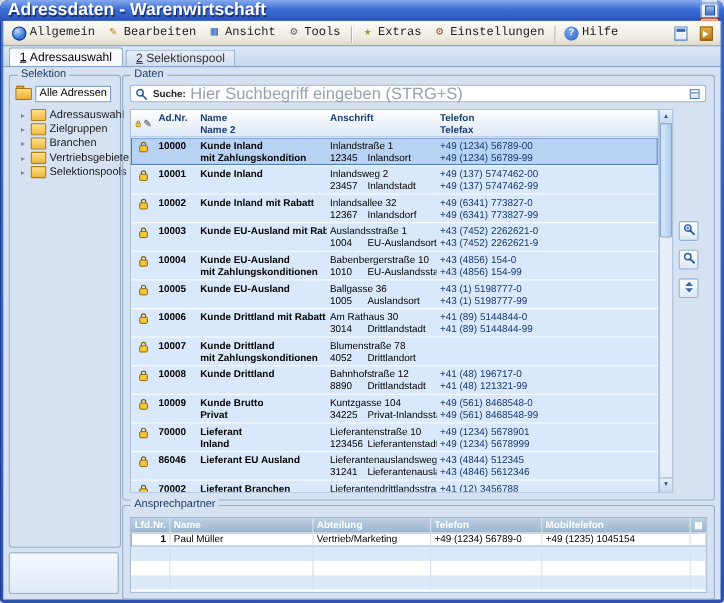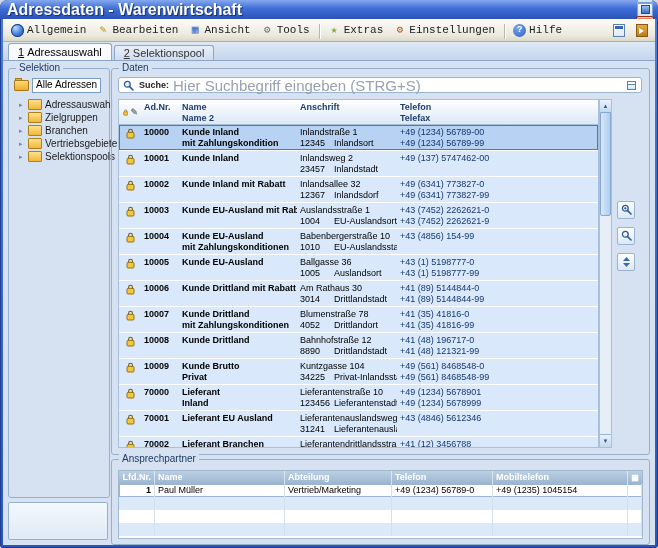--- a/index.html
+++ b/index.html
@@ -297,20 +297,21 @@
               <div class="td b">10001</div>
               <div class="td">
                 <div class="b">Kunde Inland</div>
               </div>
               <div class="td">
                 <div>Inlandsweg 2</div>
                 <div><span class="zip">23457</span><span>Inlandstadt</span></div>
               </div>
               <div class="td">
                 <div class="tel">+49 (137) 5747462-00</div>
+                <div class="tel">+49 (137) 5747462-99</div>
               </div>
             </div>
             <div class="trow">
               <div class="td tdi">
                 <svg width="9" height="11" viewBox="0 0 9 11">
                   <path d="M2.6 4.6 V3.2 a1.9 1.9 0 0 1 3.8 0 V4.6" fill="none" stroke="#7a5c00" stroke-width="1.1"></path>
                   <rect x="1" y="4.4" width="7" height="5.6" rx="1" fill="#f5c63a" stroke="#8a6a08" stroke-width="0.9"></rect>
                 </svg>
               </div>
               <div class="td b">10002</div>
@@ -356,20 +357,21 @@
               <div class="td b">10004</div>
               <div class="td">
                 <div class="b">Kunde EU-Ausland</div>
                 <div class="b">mit Zahlungskonditionen</div>
               </div>
               <div class="td">
                 <div>Babenbergerstraße 10</div>
                 <div><span class="zip">1010</span><span>EU-Auslandsstadt</span></div>
               </div>
               <div class="td">
+                <div class="tel">+43 (4856) 154-0</div>
                 <div class="tel">+43 (4856) 154-99</div>
               </div>
             </div>
             <div class="trow">
               <div class="td tdi">
                 <svg width="9" height="11" viewBox="0 0 9 11">
                   <path d="M2.6 4.6 V3.2 a1.9 1.9 0 0 1 3.8 0 V4.6" fill="none" stroke="#7a5c00" stroke-width="1.1"></path>
                   <rect x="1" y="4.4" width="7" height="5.6" rx="1" fill="#f5c63a" stroke="#8a6a08" stroke-width="0.9"></rect>
                 </svg>
               </div>
@@ -415,24 +417,20 @@
               </div>
               <div class="td b">10007</div>
               <div class="td">
                 <div class="b">Kunde Drittland</div>
                 <div class="b">mit Zahlungskonditionen</div>
               </div>
               <div class="td">
                 <div>Blumenstraße 78</div>
                 <div><span class="zip">4052</span><span>Drittlandort</span></div>
               </div>
-              <div class="td">
-                <div class="tel">+41 (35) 41816-0</div>
-                <div class="tel">+41 (35) 41816-99</div>
-              </div>
             </div>
             <div class="trow">
               <div class="td tdi">
                 <svg width="9" height="11" viewBox="0 0 9 11">
                   <path d="M2.6 4.6 V3.2 a1.9 1.9 0 0 1 3.8 0 V4.6" fill="none" stroke="#7a5c00" stroke-width="1.1"></path>
                   <rect x="1" y="4.4" width="7" height="5.6" rx="1" fill="#f5c63a" stroke="#8a6a08" stroke-width="0.9"></rect>
                 </svg>
               </div>
               <div class="td b">10008</div>
               <div class="td">
@@ -489,29 +487,30 @@
                 <div class="tel">+49 (1234) 5678999</div>
               </div>
             </div>
             <div class="trow">
               <div class="td tdi">
                 <svg width="9" height="11" viewBox="0 0 9 11">
                   <path d="M2.6 4.6 V3.2 a1.9 1.9 0 0 1 3.8 0 V4.6" fill="none" stroke="#7a5c00" stroke-width="1.1"></path>
                   <rect x="1" y="4.4" width="7" height="5.6" rx="1" fill="#f5c63a" stroke="#8a6a08" stroke-width="0.9"></rect>
                 </svg>
               </div>
-              <div class="td b">70001</div>
+              <div class="td b">86046</div>
               <div class="td">
                 <div class="b">Lieferant EU Ausland</div>
               </div>
               <div class="td">
                 <div>Lieferantenauslandsweg 2</div>
                 <div><span class="zip">31241</span><span>Lieferantenauslandsort</span></div>
               </div>
               <div class="td">
+                <div class="tel">+43 (4844) 512345</div>
                 <div class="tel">+43 (4846) 5612346</div>
               </div>
             </div>
             <div class="trow">
               <div class="td tdi">
                 <svg width="9" height="11" viewBox="0 0 9 11">
                   <path d="M2.6 4.6 V3.2 a1.9 1.9 0 0 1 3.8 0 V4.6" fill="none" stroke="#7a5c00" stroke-width="1.1"></path>
                   <rect x="1" y="4.4" width="7" height="5.6" rx="1" fill="#f5c63a" stroke="#8a6a08" stroke-width="0.9"></rect>
                 </svg>
               </div>

